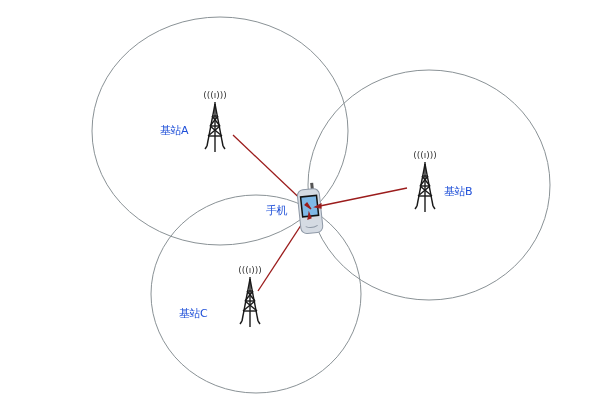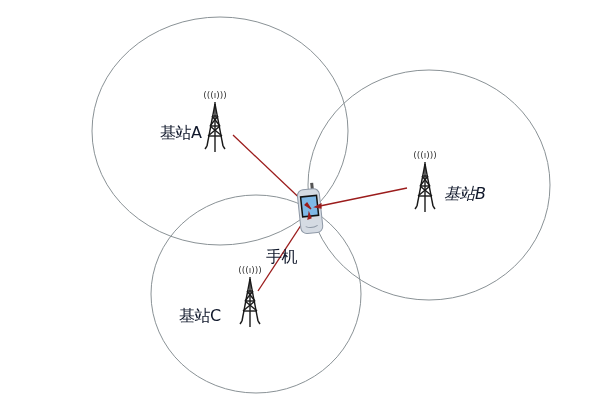--- a/index.html
+++ b/index.html
@@ -1,18 +1,18 @@
 <!DOCTYPE html>
 <html><head>
 <meta charset="utf-8">
 <style>
   html, body { margin:0; padding:0; background:#ffffff; }
   body { width:600px; height:406px; position:relative; overflow:hidden; font-family:"DejaVu Sans", sans-serif; }
   #canvas { position:absolute; left:0; top:0; width:600px; height:406px; }
-  .label { position:absolute; font-size:16px; color:#0f172a; white-space:nowrap; letter-spacing:-0.5px; }
+  .label { position:absolute; font-size:11px; color:#1d4ed8; white-space:nowrap; letter-spacing:-0.5px; }
 </style>
 </head>
 <body>
 
 <svg id="canvas" viewBox="0 0 600 406" xmlns="http://www.w3.org/2000/svg">
 
   <ellipse cx="220" cy="131" rx="128" ry="114" fill="none" stroke="#8a9296" stroke-width="1"></ellipse>
   <ellipse cx="429" cy="185" rx="121" ry="115" fill="none" stroke="#8a9296" stroke-width="1"></ellipse>
   <ellipse cx="256" cy="294" rx="105" ry="99" fill="none" stroke="#8a9296" stroke-width="1"></ellipse>
 
@@ -53,15 +53,15 @@
     <path d="M5 40 Q11 43 17 40" stroke="#8e98a6" fill="none"></path>
   </g>
   <g stroke="#9b1c1c" stroke-width="1.2" fill="#9b1c1c">
     <polygon points="311,209 305,205 307,203"></polygon>
     <polygon points="315,207 321,204 321,208"></polygon>
     <polygon points="309,213 308,219 311,218"></polygon>
   </g>
 </svg>
 
 <div class="label" style="left:160px;top:123px;">基站A</div>
-<div class="label" style="left:444px;top:184px;font-style:italic;">基站B</div>
+<div class="label" style="left:444px;top:184px;">基站B</div>
 <div class="label" style="left:179px;top:306px;">基站C</div>
-<div class="label" style="left:266px;top:203px;margin-top:44px;">手机</div>
+<div class="label" style="left:266px;top:203px;">手机</div>
 
 </body></html>

